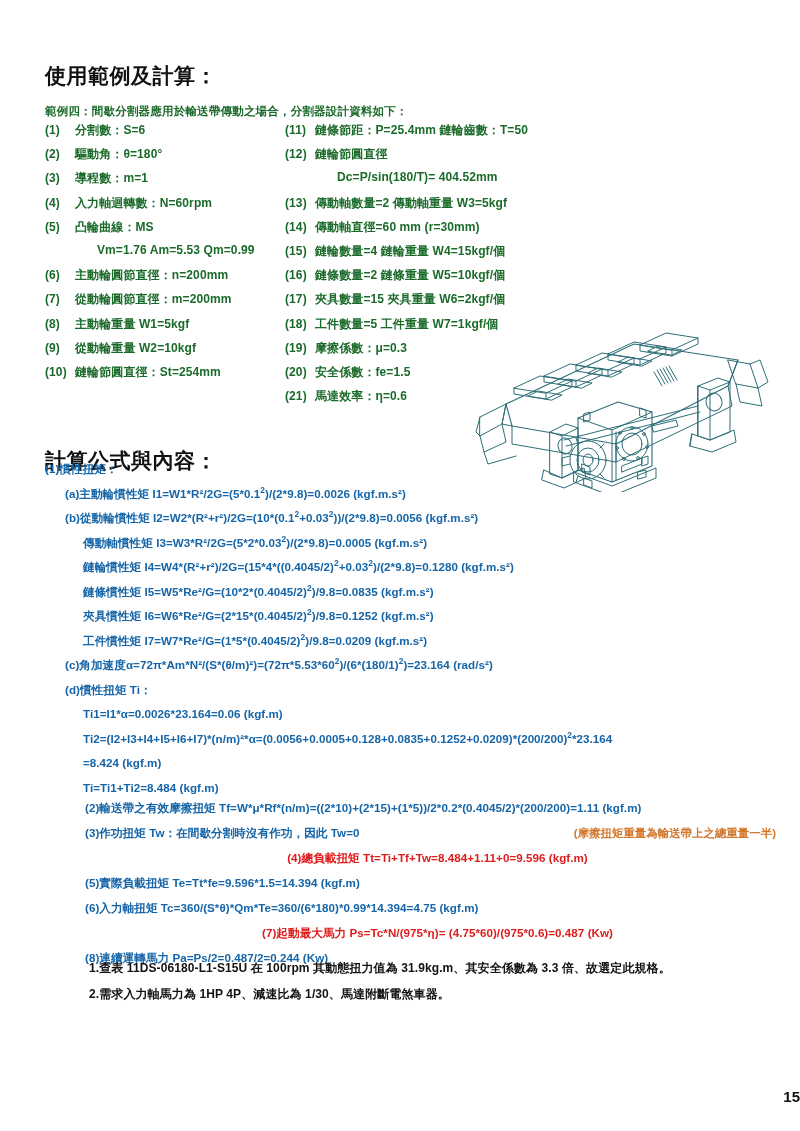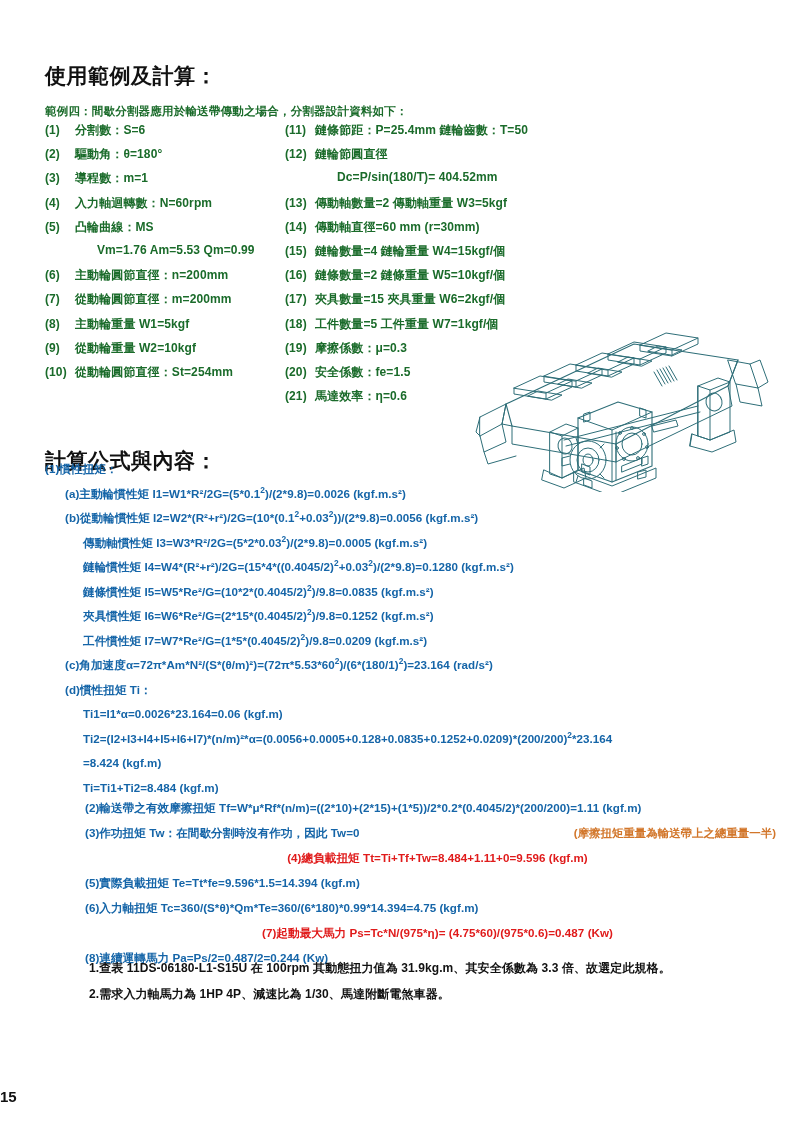--- a/index.html
+++ b/index.html
@@ -122,23 +122,23 @@
     font-size: 12px;
     color: #111111;
     font-weight: bold;
     letter-spacing: 0.1px;
   }
   .t-row { height: 26px; white-space: nowrap; margin-left: 44px; }
 
   #page-number {
     position: absolute;
     left: 0;
-    right: 16px;
+    right: 0;
     top: 1088px;
-    text-align: left;
+    text-align: right;
     font-size: 15px;
     font-weight: bold;
     color: #111111;
   }
 
   #machine-figure {
     position: absolute;
     left: 466px;
     top: 320px;
     width: 310px;
@@ -191,21 +191,21 @@
       <div class="spec-row">
         <span class="spec-num">(8)</span>
         <span class="spec-txt">主動輪重量 W1=5kgf</span>
       </div>
       <div class="spec-row">
         <span class="spec-num">(9)</span>
         <span class="spec-txt">從動輪重量 W2=10kgf</span>
       </div>
       <div class="spec-row">
         <span class="spec-num">(10)</span>
-        <span class="spec-txt">從動輪圓節直徑：St=254mm</span>
+        <span class="spec-txt">鏈輪節圓直徑：St=254mm</span>
       </div>
     </div>
   <div class="spec-col" id="spec-right">
       <div class="spec-row">
         <span class="spec-num">(11)</span>
         <span class="spec-txt">鏈條節距：P=25.4mm   鏈輪齒數：T=50</span>
       </div>
       <div class="spec-row">
         <span class="spec-num">(12)</span>
         <span class="spec-txt">鏈輪節圓直徑</span>

